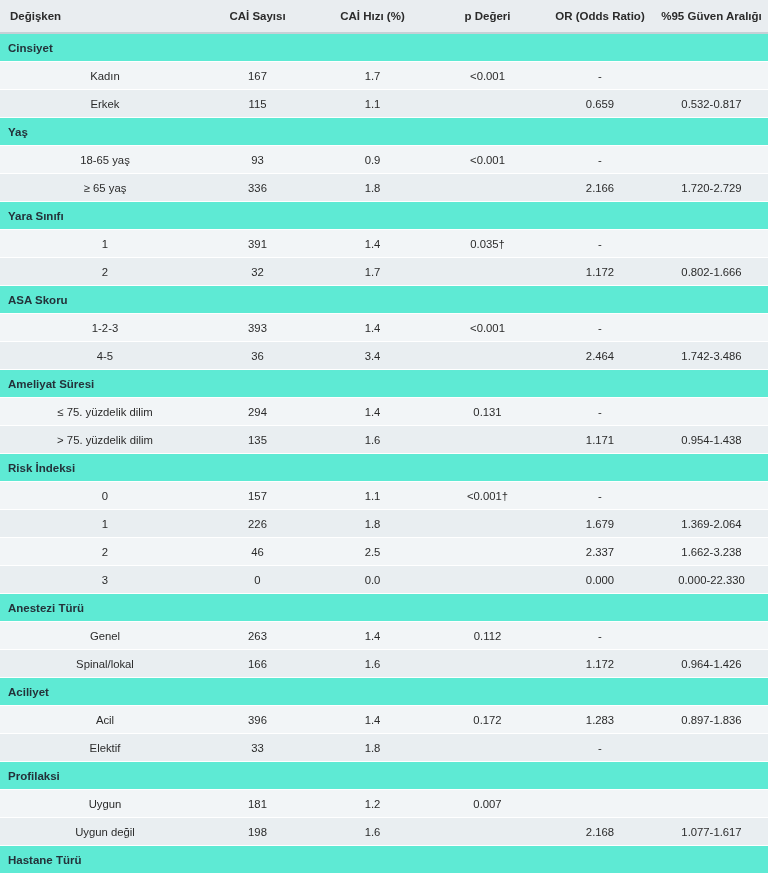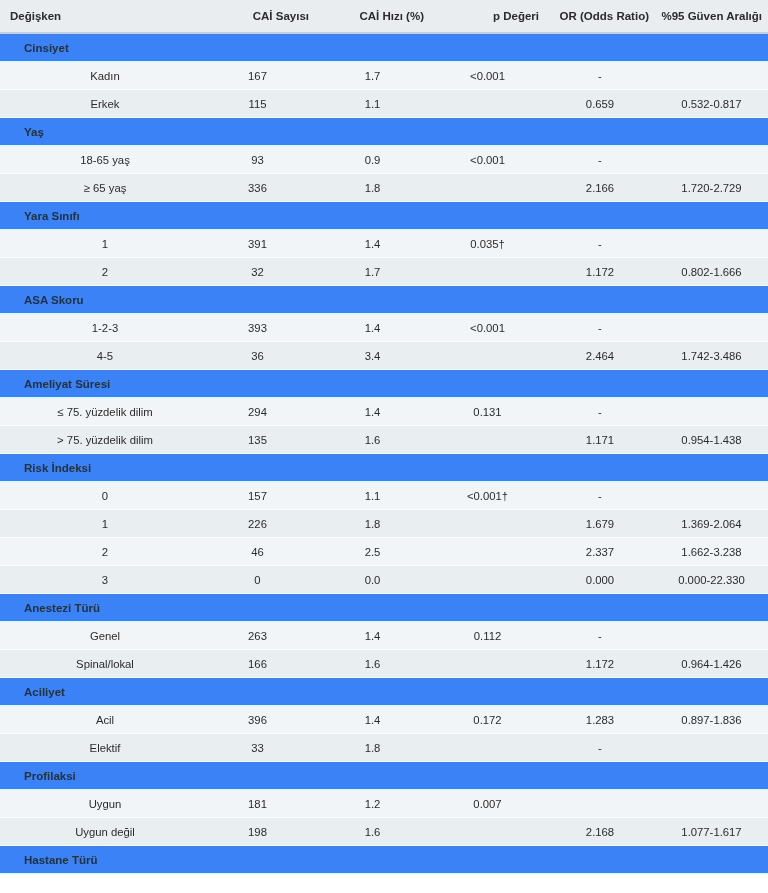--- a/index.html
+++ b/index.html
@@ -28,43 +28,43 @@
   table.data-table col.c2 { width: 115px; }
   table.data-table col.c3 { width: 115px; }
   table.data-table col.c4 { width: 110px; }
   table.data-table col.c5 { width: 113px; }
 
   thead th {
     background: #e9edf0;
     color: #2b2b2b;
     font-weight: bold;
     font-size: 11.5px;
-    text-align: right;
+    text-align: center;
     padding: 10px 6px;
     border-bottom: 2px solid #c6d0d6;
     vertical-align: middle;
   }
   thead th.first {
     text-align: left;
     padding-left: 10px;
     margin-left: 37px;
   }
   tbody td {
     padding: 5px 6px;
     text-align: center;
     font-size: 11.3px;
     border-bottom: 1px solid #ffffff;
     vertical-align: middle;
     height: 17px;
   }
   tbody tr.group td {
-    background: #3b82f6;
+    background: #5eead4;
     text-align: left;
     font-weight: bold;
-    padding-left: 24px;
+    padding-left: 8px;
     font-size: 11.5px;
     color: #24323a;
   }
   tbody tr.row-a td { background: #f2f5f7; }
   tbody tr.row-b td { background: #e9eef1; }
   tbody td.label {
     text-align: center;
     padding-left: 16px;
     color: #2b2b2b;
   }

